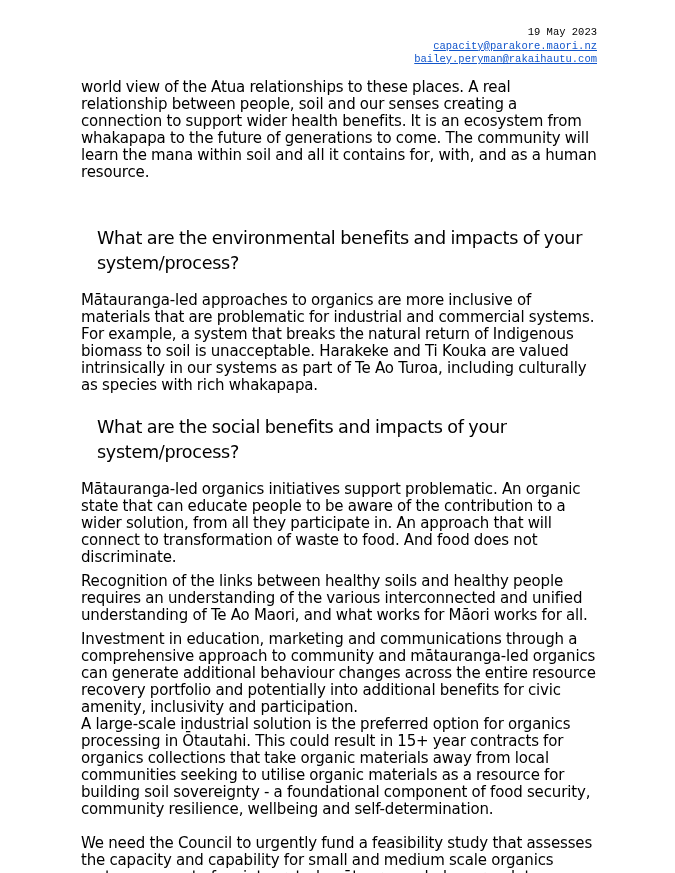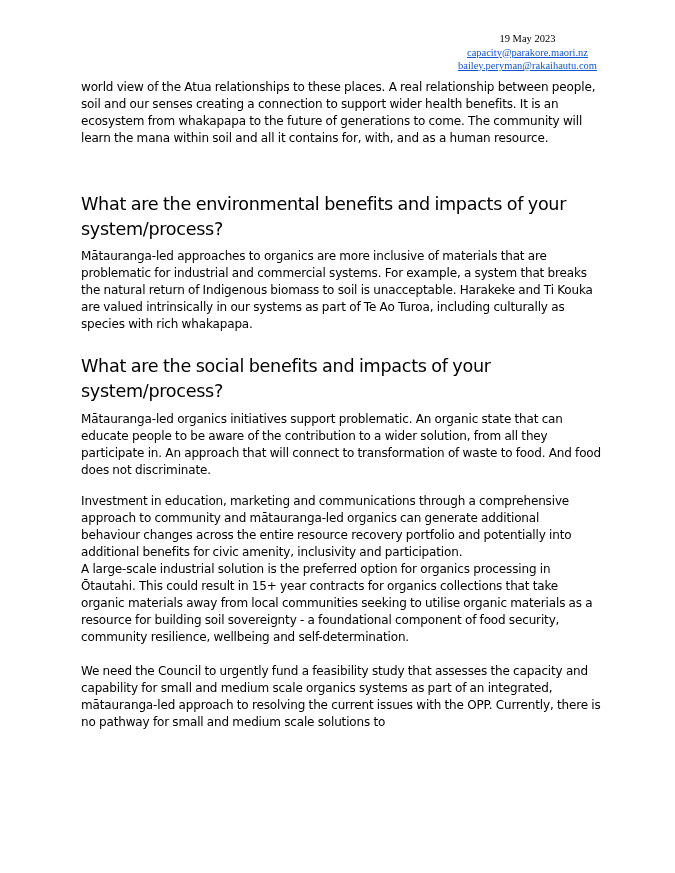--- a/index.html
+++ b/index.html
@@ -10,56 +10,56 @@
     body {
       width: 675px;
       height: 873px;
       position: relative;
       overflow: hidden;
       color: #000000;
     }
     .header-block {
       position: absolute;
       right: 78px;
-      top: 32px;
-      text-align: center;
-      font-family: Liberation Serif, serif;
+      top: 26px;
+      text-align: right;
+      font-family: Liberation Mono, monospace;
       font-size: 10.5px;
       line-height: 13.5px;
     }
     .header-date {
       color: #000000;
     }
     .header-link {
       display: block;
       color: #1155cc;
       text-decoration: underline;
     }
     .content {
       position: absolute;
       left: 81px;
       top: 79px;
       width: 520px;
       font-family: "DejaVu Sans", sans-serif;
     }
     .para {
-      font-size: 12px;
+      font-size: 15px;
       line-height: 17px;
       margin: 0;
       letter-spacing: -0.15px;
       word-spacing: -0.3px;
     }
     .gap-lg { height: 17px; }
     .gap-sm { height: 7px; }
     .heading {
       font-family: "DejaVu Sans", sans-serif;
       font-size: 17.6px;
       line-height: 25px;
       font-weight: normal;
-      margin: 0;
+      margin: 16px;
       letter-spacing: -0.3px;
       word-spacing: -0.6px;
     }
     .h1-wrap { margin-top: 28px; margin-bottom: 6px; }
     .h2-wrap { margin-top: 21px; margin-bottom: 7px; }
     .h3-wrap { margin-top: 21px; margin-bottom: 7px; }
   </style>
 </head>
 <body>
 
@@ -77,20 +77,21 @@
   <div class="h1-wrap">
     <h2 class="heading">What are the environmental benefits and impacts of your system/process?</h2>
   </div>
   <p class="para">Mātauranga-led approaches to organics are more inclusive of materials that are problematic for industrial and commercial systems. For example, a system that breaks the natural return of Indigenous biomass to soil is unacceptable. Harakeke and Ti Kouka are valued intrinsically in our systems as part of Te Ao Turoa, including culturally as species with rich whakapapa.</p>
 
   <div class="h2-wrap">
     <h2 class="heading">What are the social benefits and impacts of your system/process?</h2>
   </div>
   <p class="para">Mātauranga-led organics initiatives support problematic.  An organic state that can educate people to be aware of the contribution to a wider solution, from all they participate in. An approach that will connect to transformation of waste to food. And food does not discriminate.</p>
   <div class="gap-sm"></div>
+  <p class="para">Recognition of the links between healthy soils and healthy people requires an understanding of the various interconnected and unified understanding of Te Ao Maori, and what works for Māori works for all.</p>
   <div class="gap-sm"></div>
   <p class="para">Investment in education, marketing and communications through a comprehensive approach to community and mātauranga-led organics can generate additional behaviour changes across the entire resource recovery portfolio and potentially into additional benefits for civic amenity, inclusivity and participation.</p>
 
   <p class="para">A large-scale industrial solution is the preferred option for organics processing in Ōtautahi. This could result in 15+ year contracts for organics collections that take organic materials away from local communities seeking to utilise organic materials as a resource for building soil sovereignty - a foundational component of food security, community resilience, wellbeing and self-determination.</p>
   <div class="gap-lg"></div>
   <p class="para">We need the Council to urgently fund a feasibility study that assesses the capacity and capability for small and medium scale organics systems as part of an integrated, mātauranga-led approach to resolving the current issues with the OPP. Currently, there is no pathway for small and medium scale solutions to</p>
 
 </div>
 
 </body></html>

